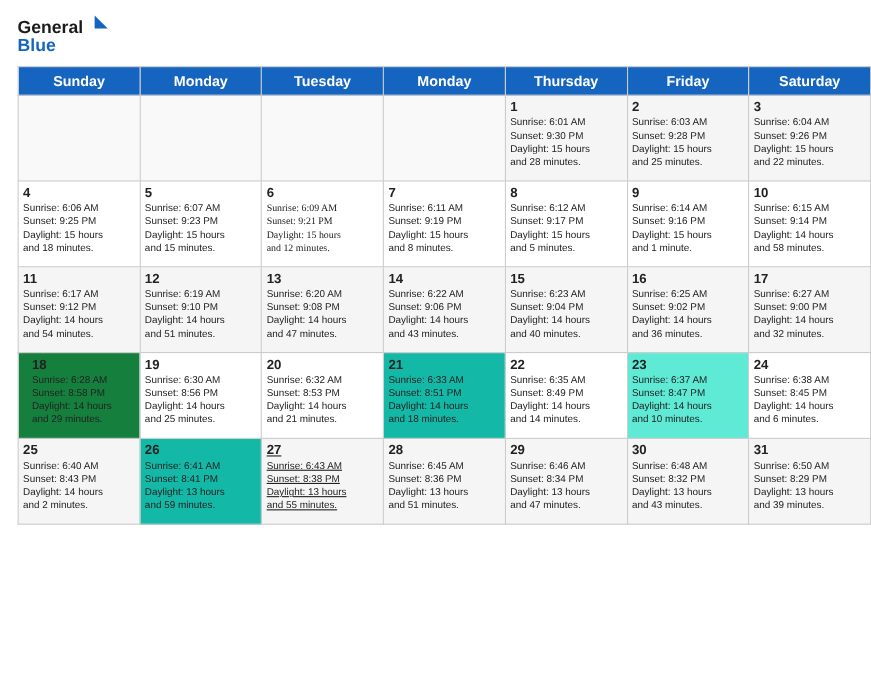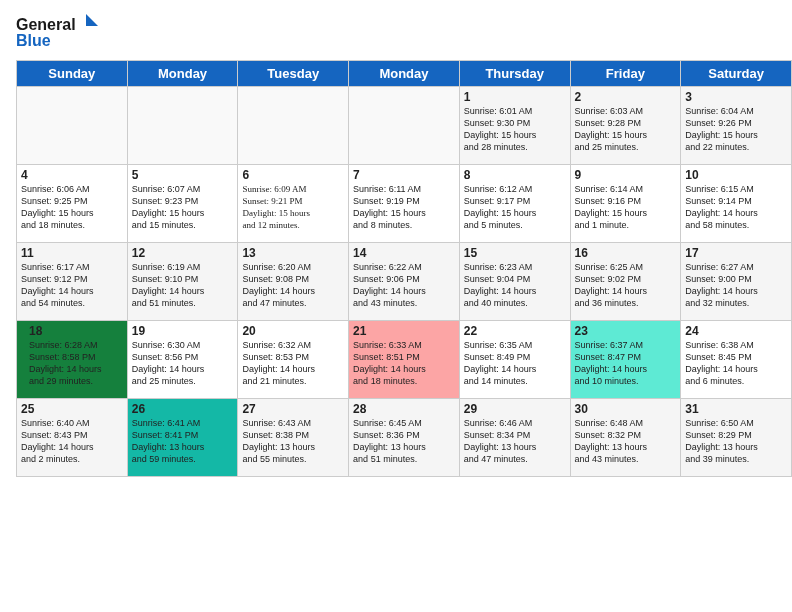--- a/index.html
+++ b/index.html
@@ -215,21 +215,21 @@
 Daylight: 14 hours
 and 25 minutes.</div>
           </td>
           <td style="background: rgb(255, 255, 255);">
             <span class="day-num">20</span>
             <div class="day-info" style="white-space: pre-line;">Sunrise: 6:32 AM
 Sunset: 8:53 PM
 Daylight: 14 hours
 and 21 minutes.</div>
           </td>
-          <td class="" style="background: #fca5a5;">
+          <td class="" style="background: #14b8a6;">
             <span class="day-num">21</span>
             <div class="day-info" style="white-space: pre-line;">Sunrise: 6:33 AM
 Sunset: 8:51 PM
 Daylight: 14 hours
 and 18 minutes.</div>
           </td>
           <td style="background: rgb(255, 255, 255);">
             <span class="day-num">22</span>
             <div class="day-info" style="white-space: pre-line;">Sunrise: 6:35 AM
 Sunset: 8:49 PM
@@ -259,21 +259,21 @@
 Daylight: 14 hours
 and 2 minutes.</div>
           </td>
           <td style="background: #14b8a6;">
             <span class="day-num">26</span>
             <div class="day-info" style="white-space: pre-line;">Sunrise: 6:41 AM
 Sunset: 8:41 PM
 Daylight: 13 hours
 and 59 minutes.</div>
           </td>
-          <td class="" style="background: rgb(245, 245, 245);">
+          <td class="" style="background: rgb(245, 245, 245); text-decoration: underline;">
             <span class="day-num">27</span>
             <div class="day-info" style="white-space: pre-line;">Sunrise: 6:43 AM
 Sunset: 8:38 PM
 Daylight: 13 hours
 and 55 minutes.</div>
           </td>
           <td style="background: rgb(245, 245, 245);">
             <span class="day-num">28</span>
             <div class="day-info" style="white-space: pre-line;">Sunrise: 6:45 AM
 Sunset: 8:36 PM

